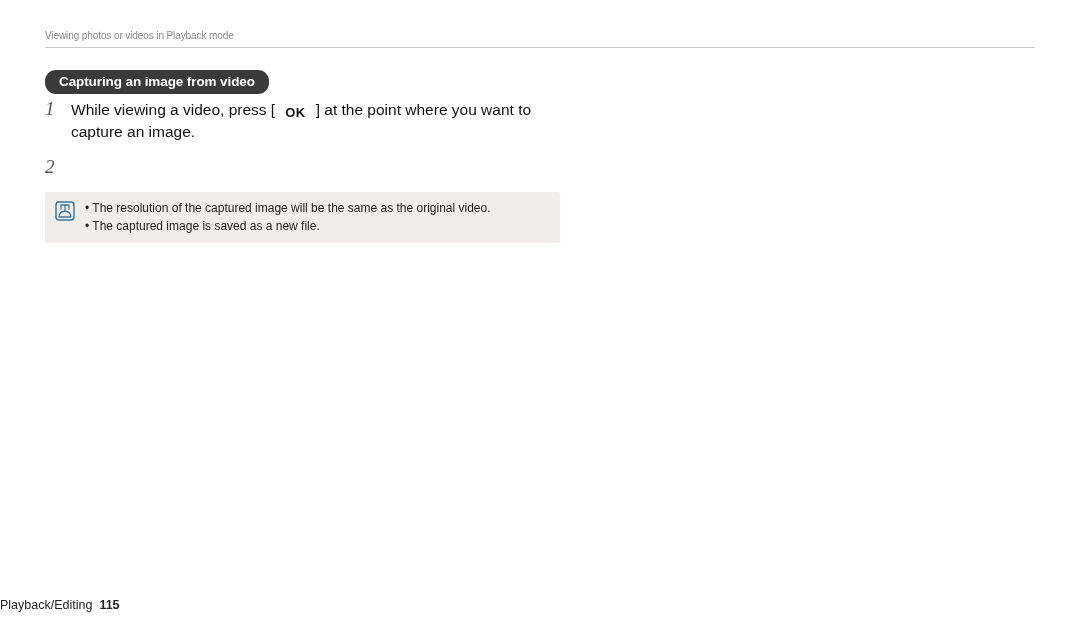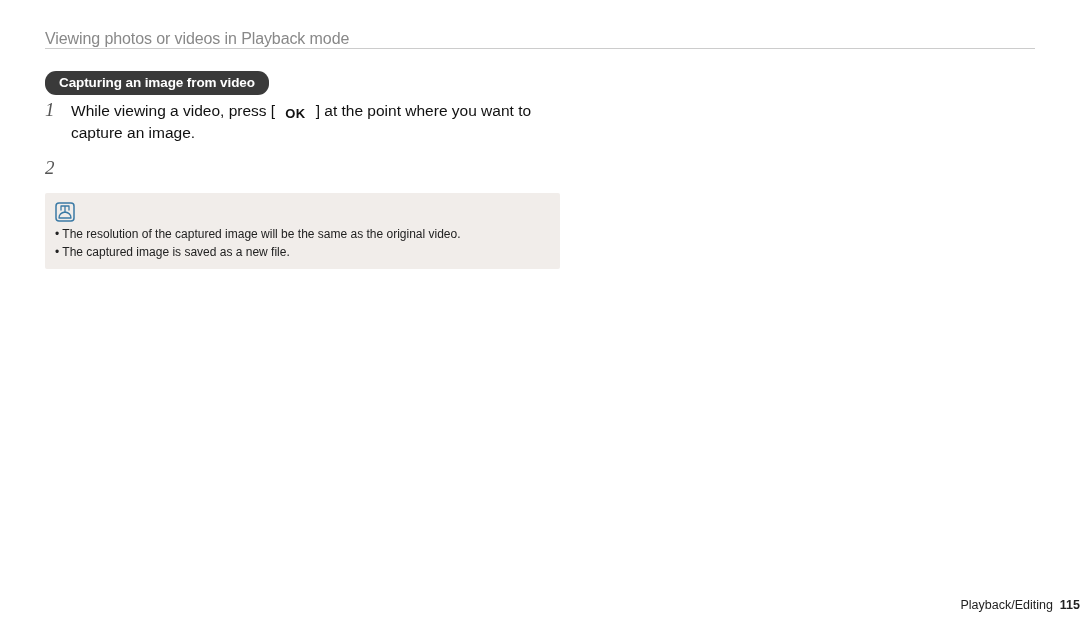--- a/index.html
+++ b/index.html
@@ -6,23 +6,24 @@
     body {
       width: 1080px;
       height: 630px;
       font-family: -apple-system, BlinkMacSystemFont, "Segoe UI", Arial, sans-serif;
       background: #fff;
       color: #222;
       position: relative;
       padding: 30px 45px 0 45px;
     }
     .page-title {
-      font-size: 16px;
+      font-size: 10px;
       color: #888;
       font-weight: 400;
+      margin-bottom: 6px;
       letter-spacing: -0.1px;
     }
     .hr {
       border: 0;
       border-top: 1px solid #ccc;
       margin-bottom: 22px;
     }
     .pill {
       display: inline-block;
       background: #3a3a3a;
@@ -67,42 +68,41 @@
       letter-spacing: 0.5px;
     }
     .note-box {
       display: flex;
       align-items: flex-start;
       background: #f1edea;
       border-radius: 2px;
       padding: 8px 10px 8px 10px;
       max-width: 515px;
       margin-top: 4px;
-      flex-direction: column;
     }
     .note-icon {
       flex: 0 0 auto;
       margin-right: 10px;
       margin-top: 1px;
     }
     .note-list {
       list-style: none;
       font-size: 12px;
       line-height: 1.45;
       color: #222;
     }
     .note-list li::before {
       content: "• ";
     }
     .footer {
       position: absolute;
       bottom: 18px;
       left: 0;
       width: 100%;
-      text-align: right;
+      text-align: left;
       font-size: 12.5px;
       color: #222;
     }
     .footer .page-num {
       font-weight: 700;
     }
   </style>
 </head>
 <body>
 

